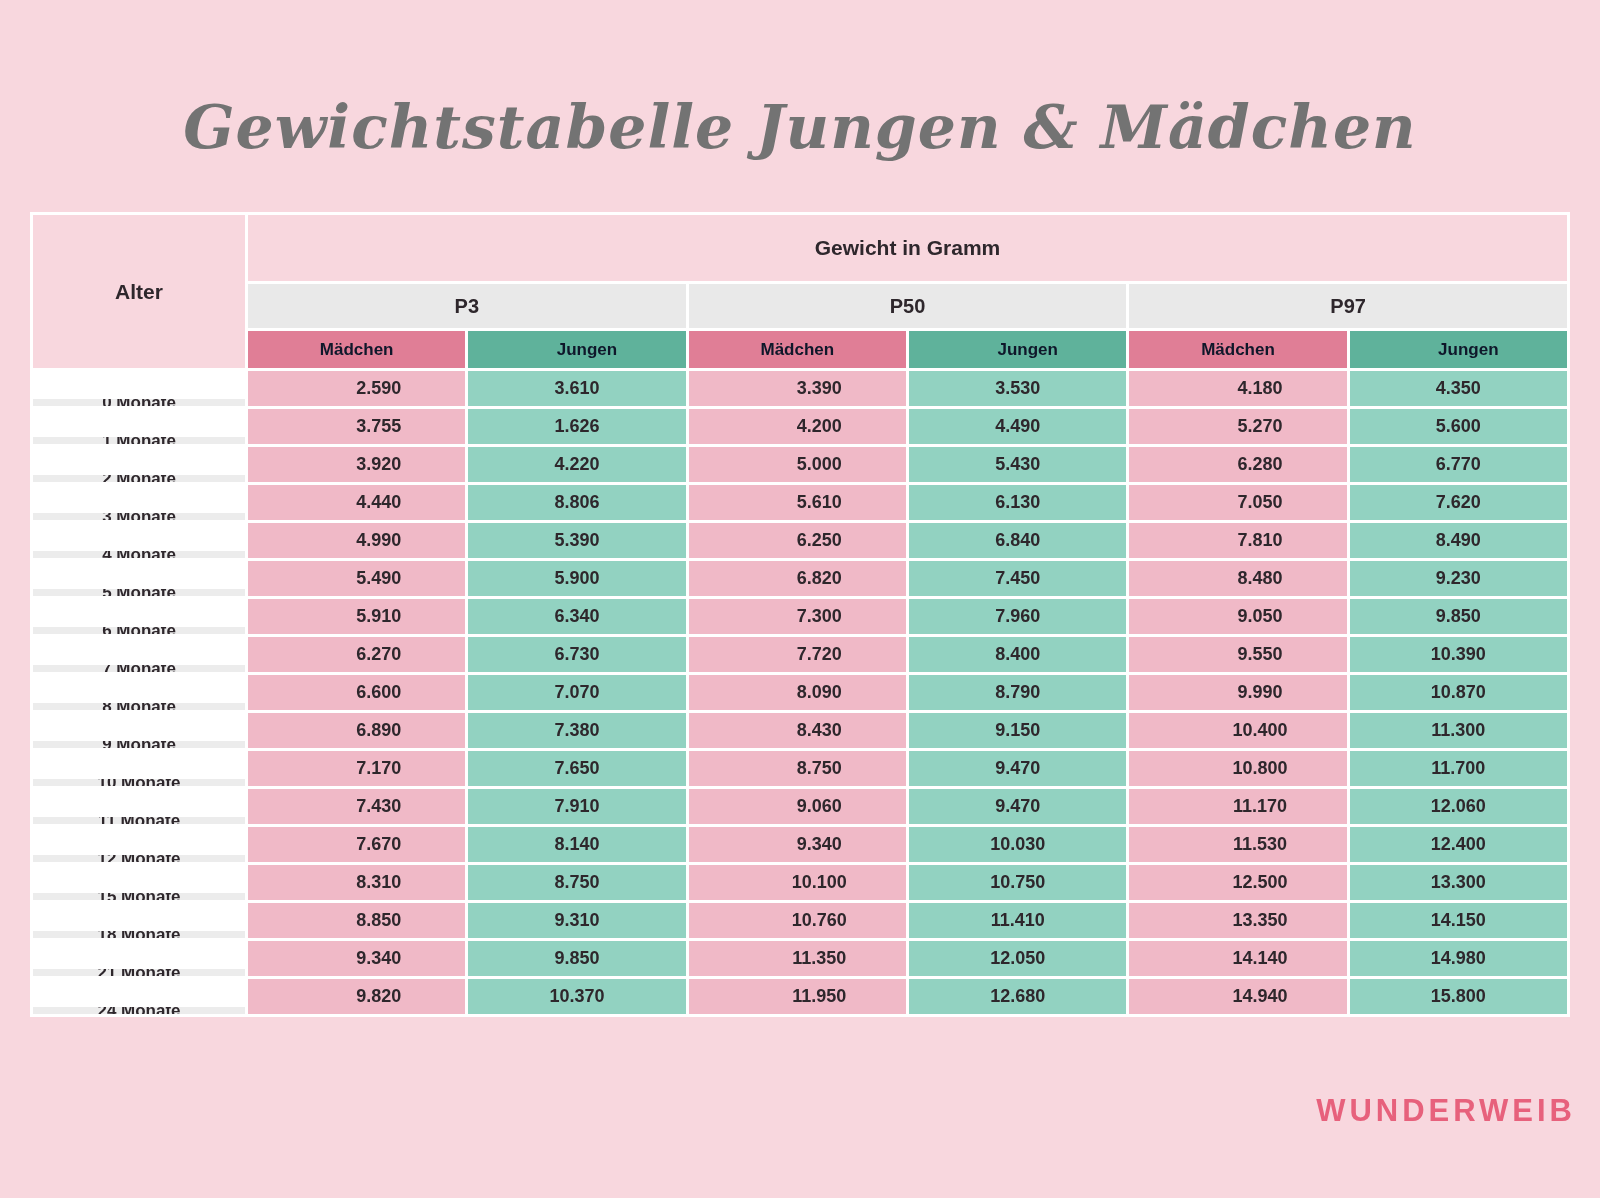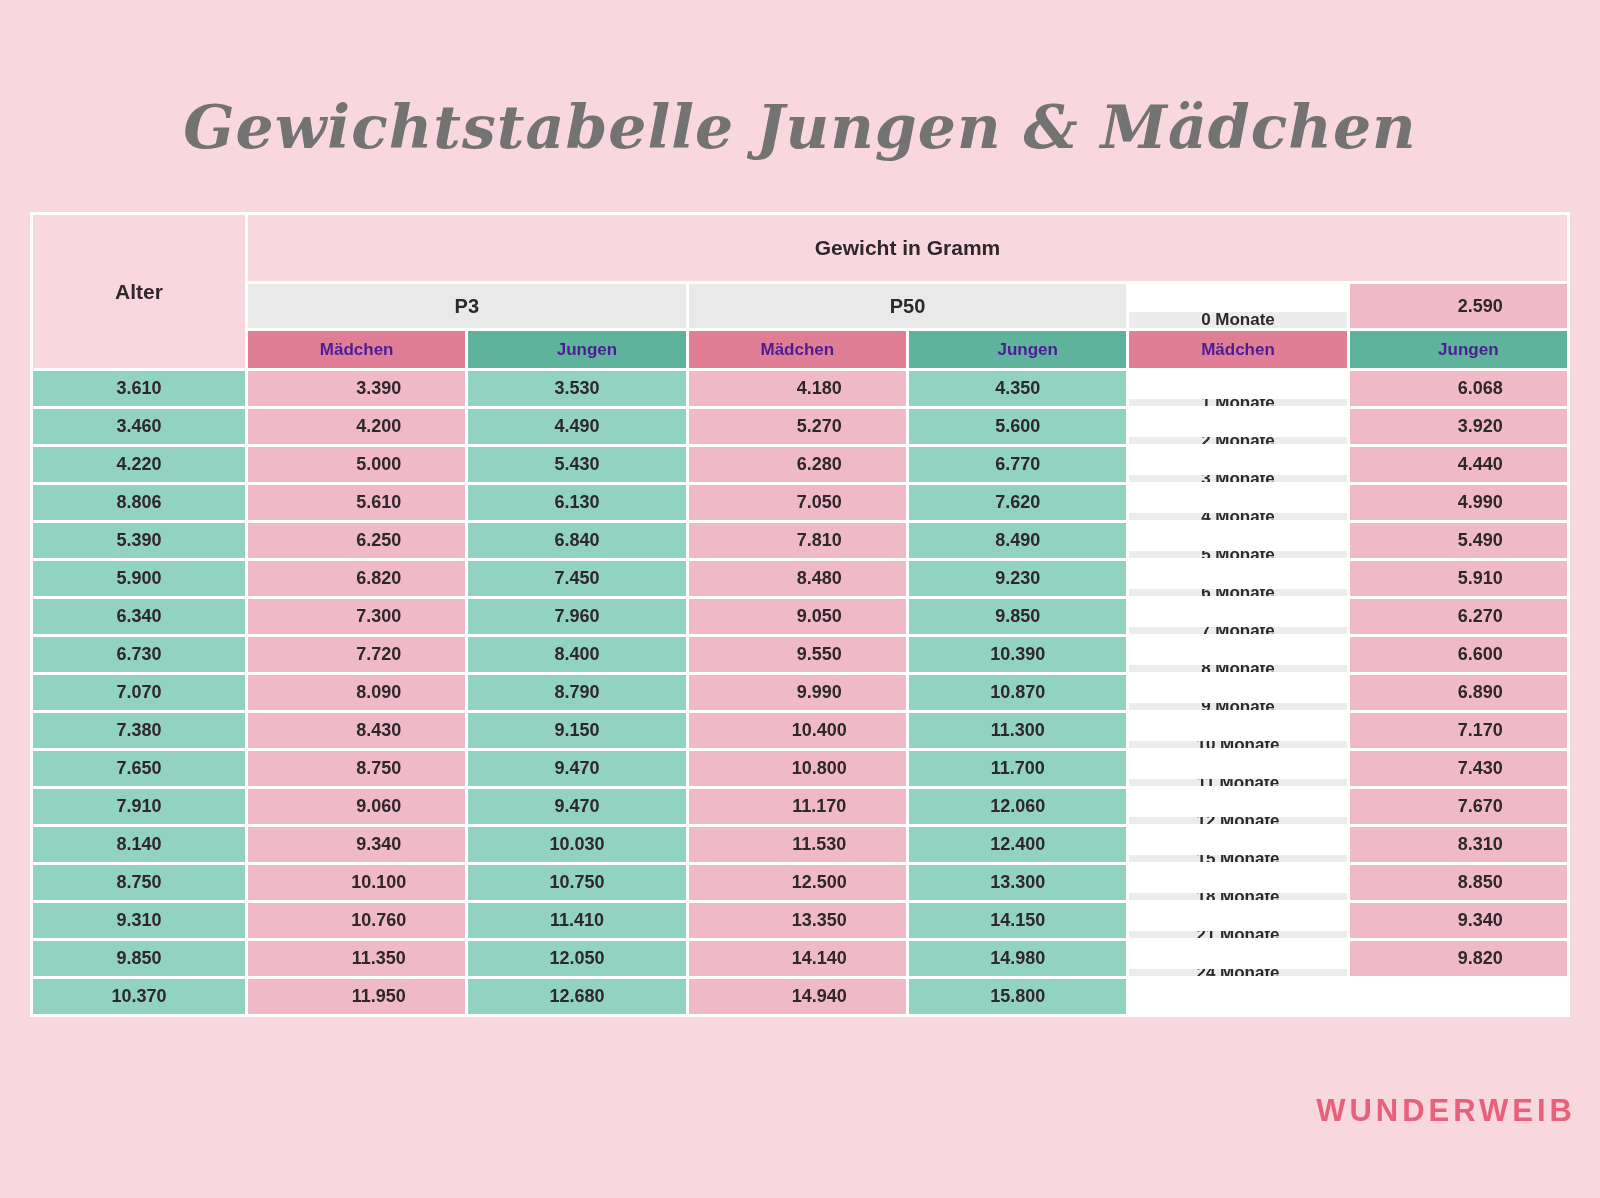--- a/index.html
+++ b/index.html
@@ -79,21 +79,21 @@
     grid-row: 2;
     background: var(--header-gray);
     font-size: 20px;
     font-weight: 700;
   }
   .pct-1 { grid-column: 2 / 4; }
   .pct-2 { grid-column: 4 / 6; }
   .pct-3 { grid-column: 6 / 8; }
   .sex {
     grid-row: 3;
-    color: #4c1d95;
+    color: #0f172a;
     font-size: 17px;
     font-weight: 700;
   }
   .sex.girl-h { background: var(--girls-header); }
   .sex.boy-h  { background: var(--boys-header); padding-left: 20px; }
   .age {
     background: var(--age-cell);
     font-size: 17px;
     font-weight: 700;
     margin-top: 28px;
@@ -128,38 +128,39 @@
 
   <div class="table-wrap">
     <div class="grid">
 
       <div class="cell group">Gewicht in Gramm</div>
 
       <div class="cell corner">Alter</div>
 
       <div class="cell pct pct-1">P3</div>
       <div class="cell pct pct-2">P50</div>
+      <div class="cell pct pct-3">P97</div>
 
       <div class="cell sex girl-h">Mädchen</div>
       <div class="cell sex boy-h">Jungen</div>
       <div class="cell sex girl-h">Mädchen</div>
       <div class="cell sex boy-h">Jungen</div>
       <div class="cell sex girl-h">Mädchen</div>
       <div class="cell sex boy-h">Jungen</div>
 
     <div class="cell age">0 Monate</div>
         <div class="cell girl">2.590</div>
         <div class="cell boy">3.610</div>
         <div class="cell girl">3.390</div>
         <div class="cell boy">3.530</div>
         <div class="cell girl">4.180</div>
         <div class="cell boy">4.350</div>
         <div class="cell age">1 Monate</div>
-        <div class="cell girl">6.068</div>
-        <div class="cell boy">3.460</div>
+        <div class="cell girl">3.755</div>
+        <div class="cell boy">1.626</div>
         <div class="cell girl">4.200</div>
         <div class="cell boy">4.490</div>
         <div class="cell girl">5.270</div>
         <div class="cell boy">5.600</div>
         <div class="cell age">2 Monate</div>
         <div class="cell girl">3.920</div>
         <div class="cell boy">4.220</div>
         <div class="cell girl">5.000</div>
         <div class="cell boy">5.430</div>
         <div class="cell girl">6.280</div>

